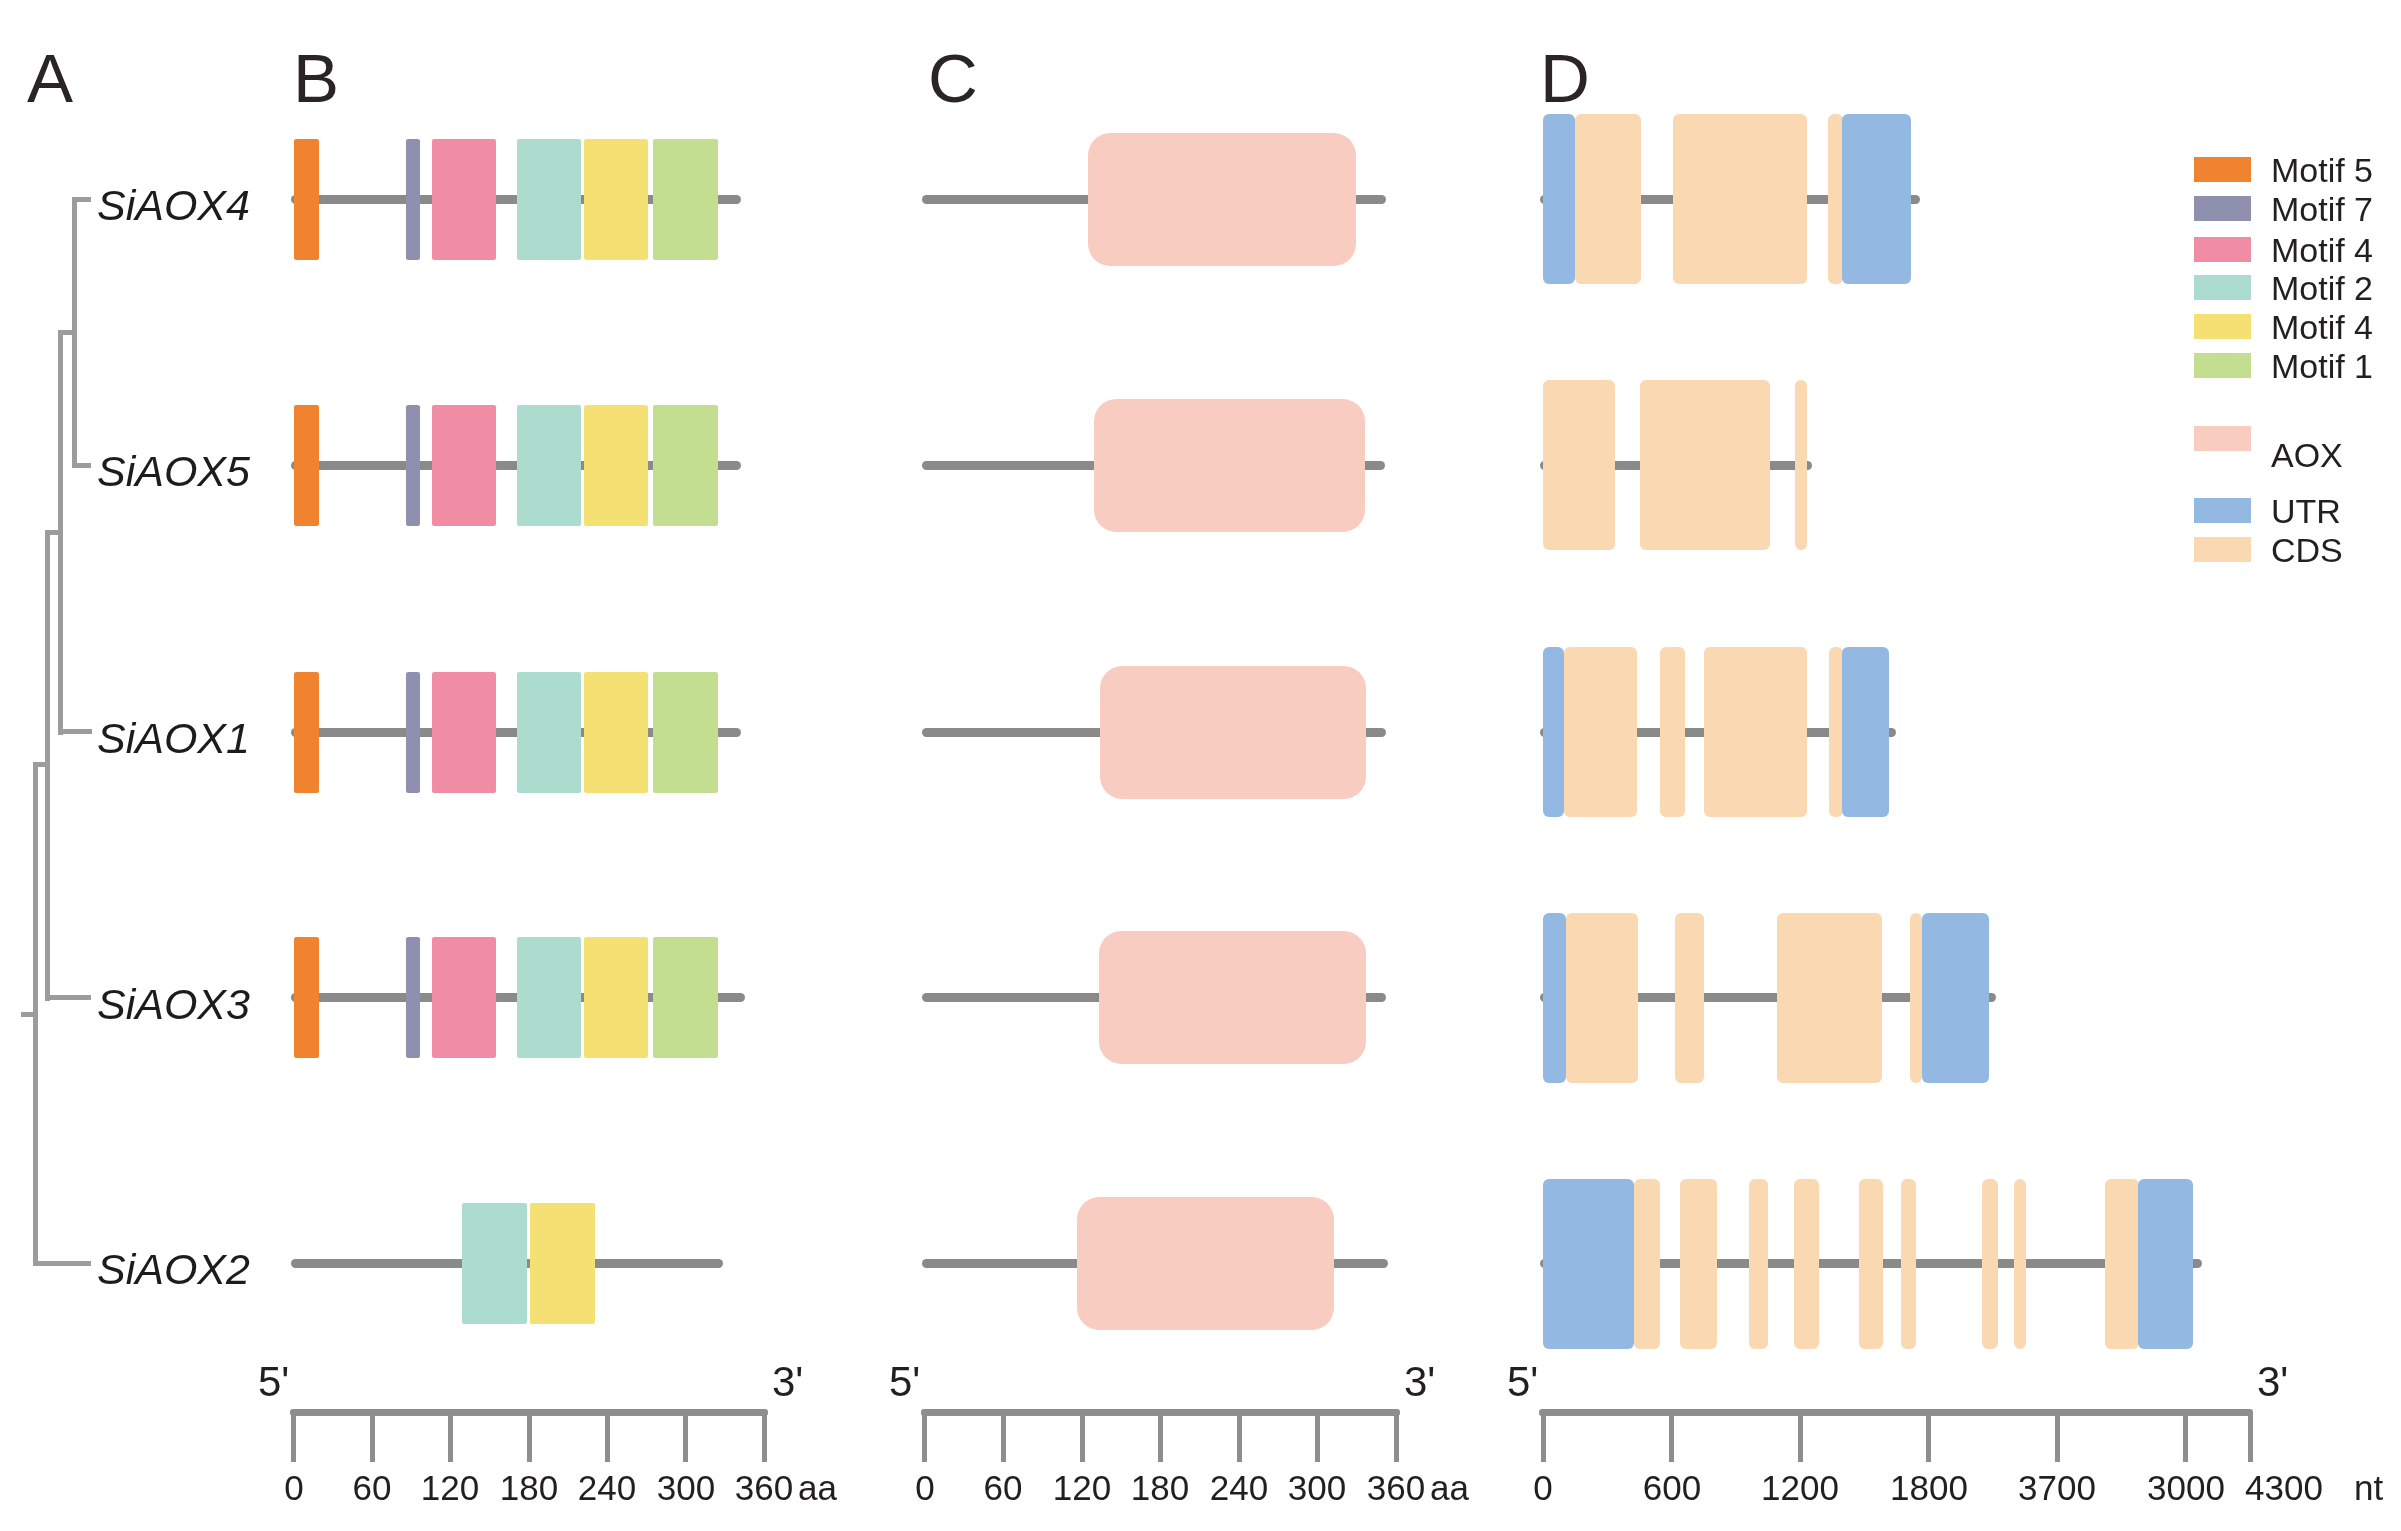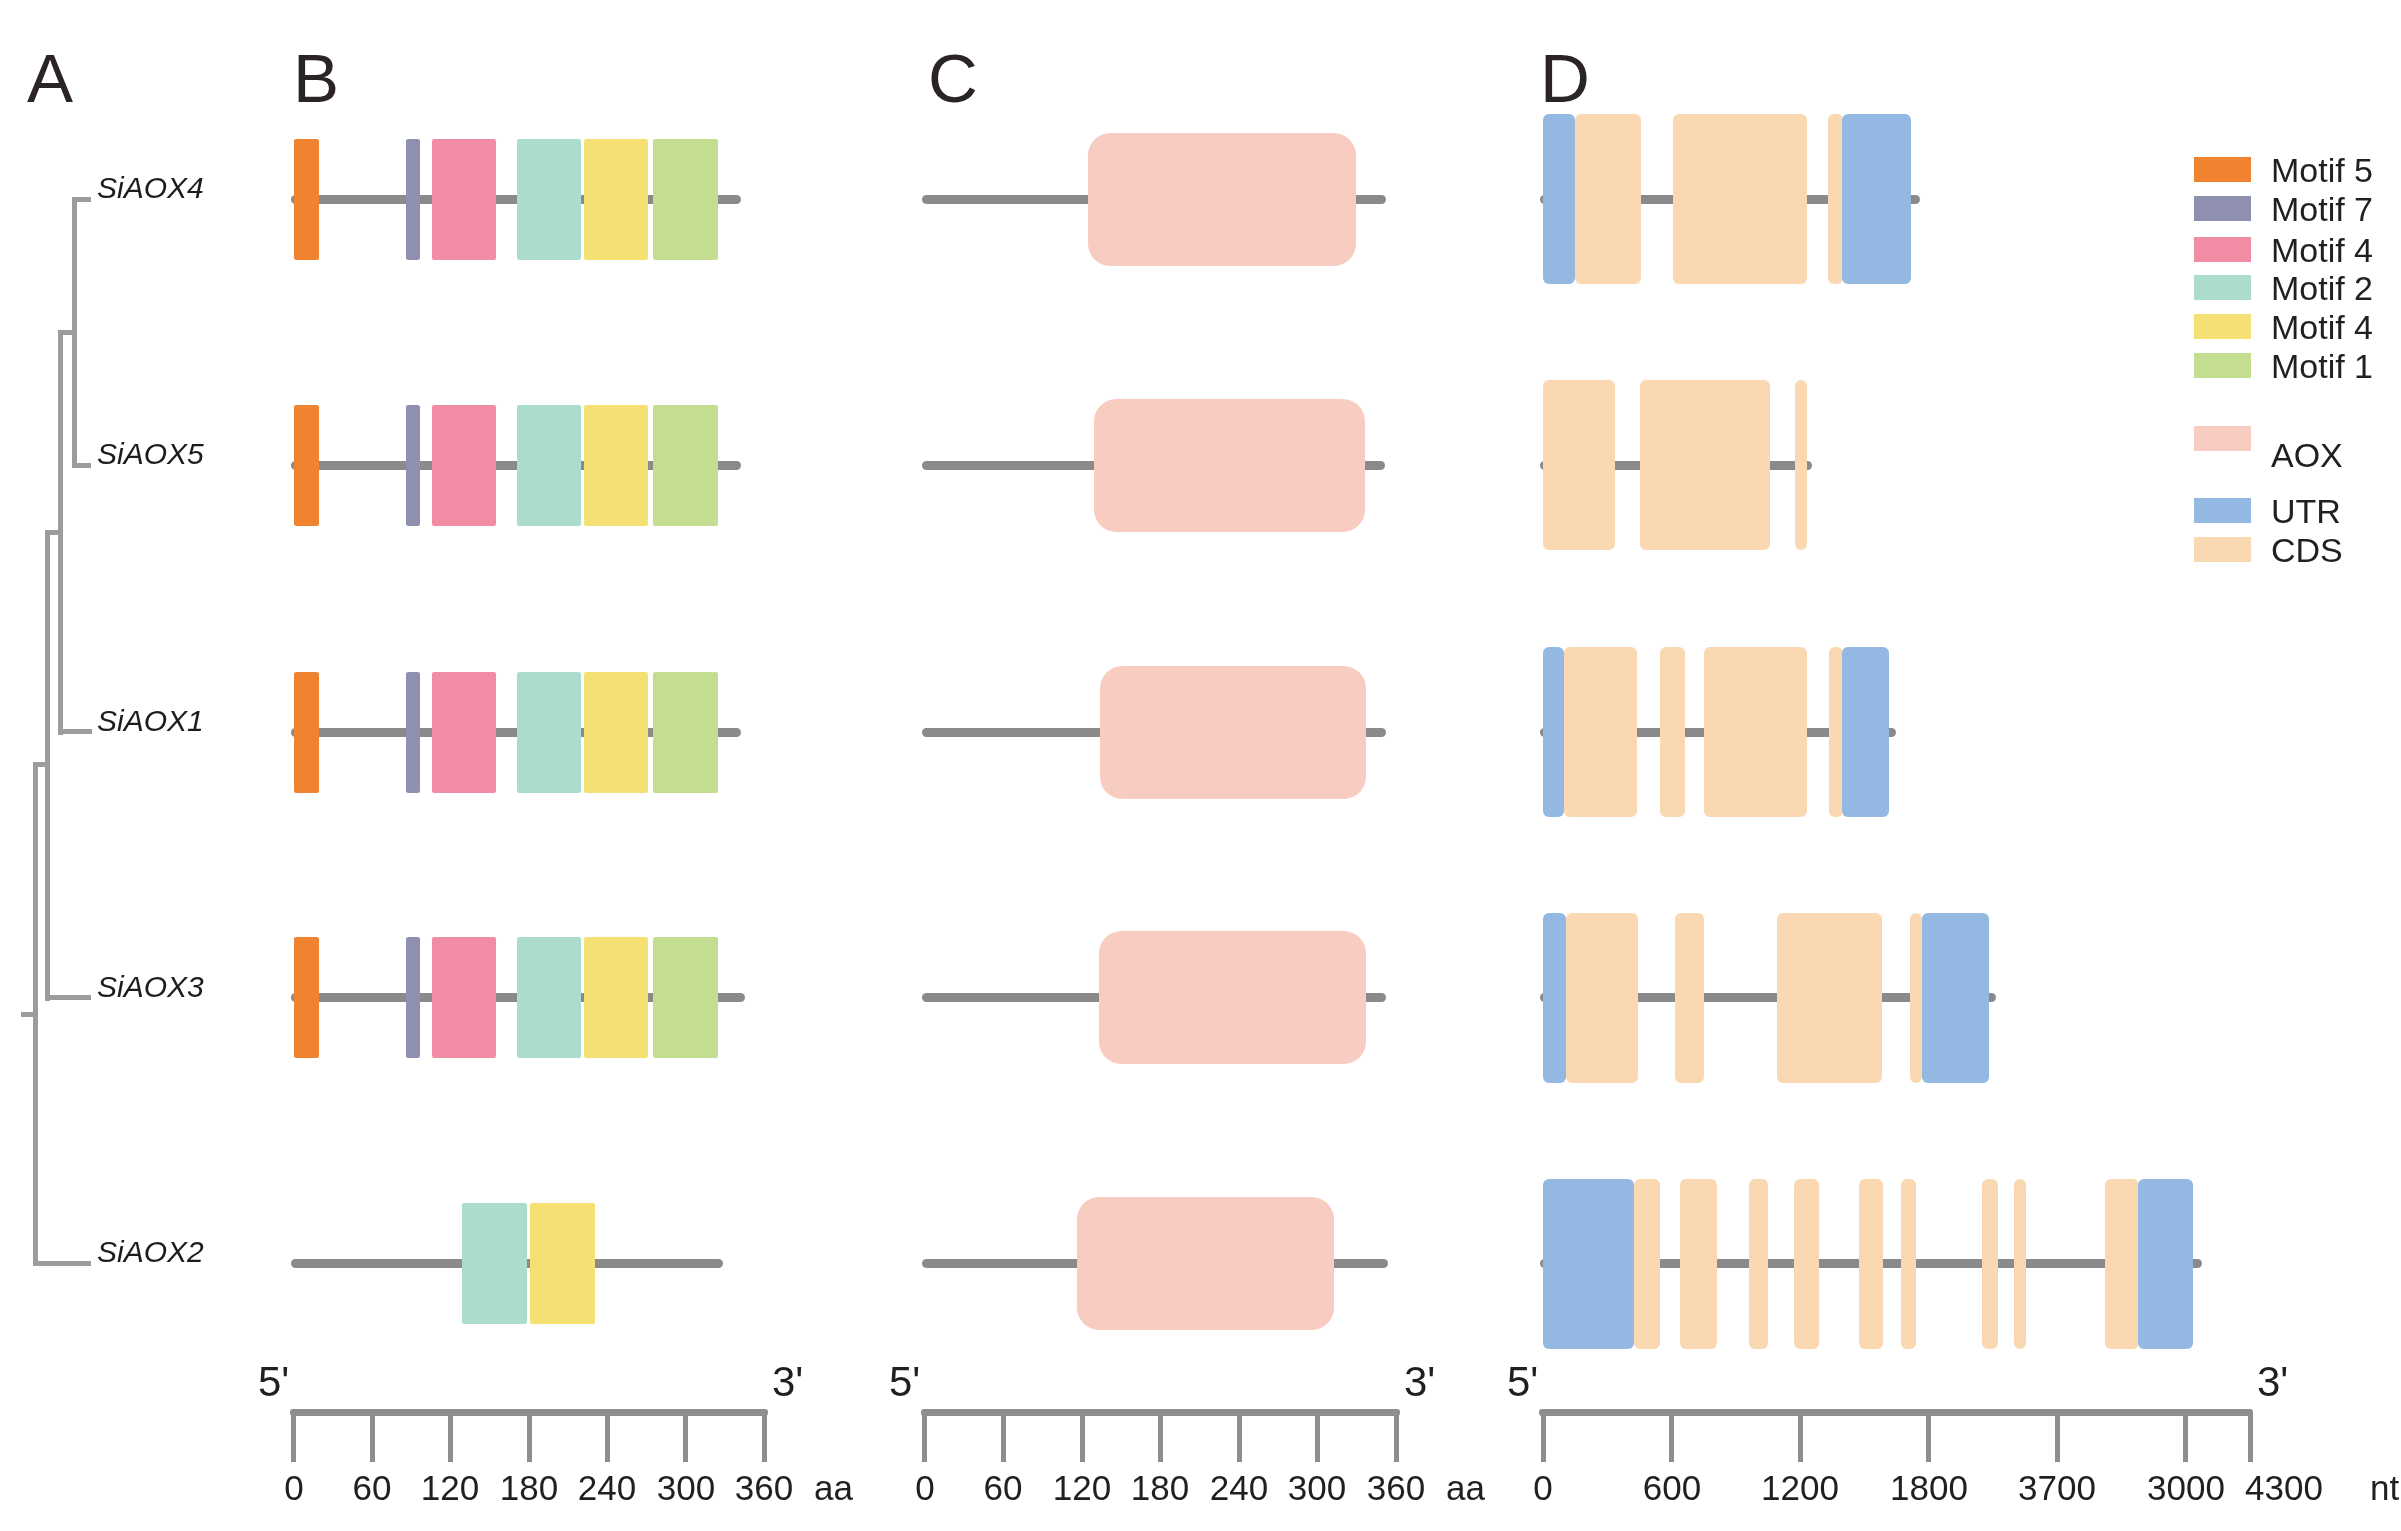--- a/index.html
+++ b/index.html
@@ -1,28 +1,28 @@
 <!DOCTYPE html>
 <html style="font-size:12px"><head>
 <meta charset="utf-8">
 <style>
   html,body{margin:0;padding:0;background:#ffffff;}
   #stage{position:relative;width:2401px;height:1532px;background:#ffffff;overflow:hidden;
          font-family:"Liberation Sans", sans-serif;color:#231F20;}
   .abs{position:absolute;}
   .panel-letter{font-size:69px;font-weight:400;color:#2b2425;letter-spacing:0.7px;}
-  .gene-label{font-size:30px;font-style:italic;color:#1c1c1c;white-space:nowrap;}
+  .gene-label{font-size:43px;font-style:italic;color:#1c1c1c;white-space:nowrap;margin-top:10px;}
   .tree-line{background:#9C9C9C;}
   .backbone{background:#8A8A8A;border-radius:5.2px;}
   .block{box-sizing:border-box;}
   .axis-bar{background:#8E8E8E;border-radius:3px;}
   .axis-tick{background:#8E8E8E;}
   .axis-lab{font-size:35px;color:#231F20;text-align:center;width:120px;margin-left:-60px;}
   .axis-end{font-size:42px;color:#231F20;}
-  .axis-unit{font-size:35px;color:#231F20;margin-left:16px;}
+  .axis-unit{font-size:35px;color:#231F20;}
   .legend-swatch{width:57px;height:25px;}
   .legend-text{font-size:34px;color:#231F20;white-space:nowrap;}
 </style>
 </head>
 <body>
 
 <div id="stage">
   <span class="abs panel-letter" style="left:27px;top:39px;">A</span>
   <span class="abs panel-letter" style="left:293px;top:39px;">B</span>
   <span class="abs panel-letter" style="left:928px;top:39px;">C</span>

